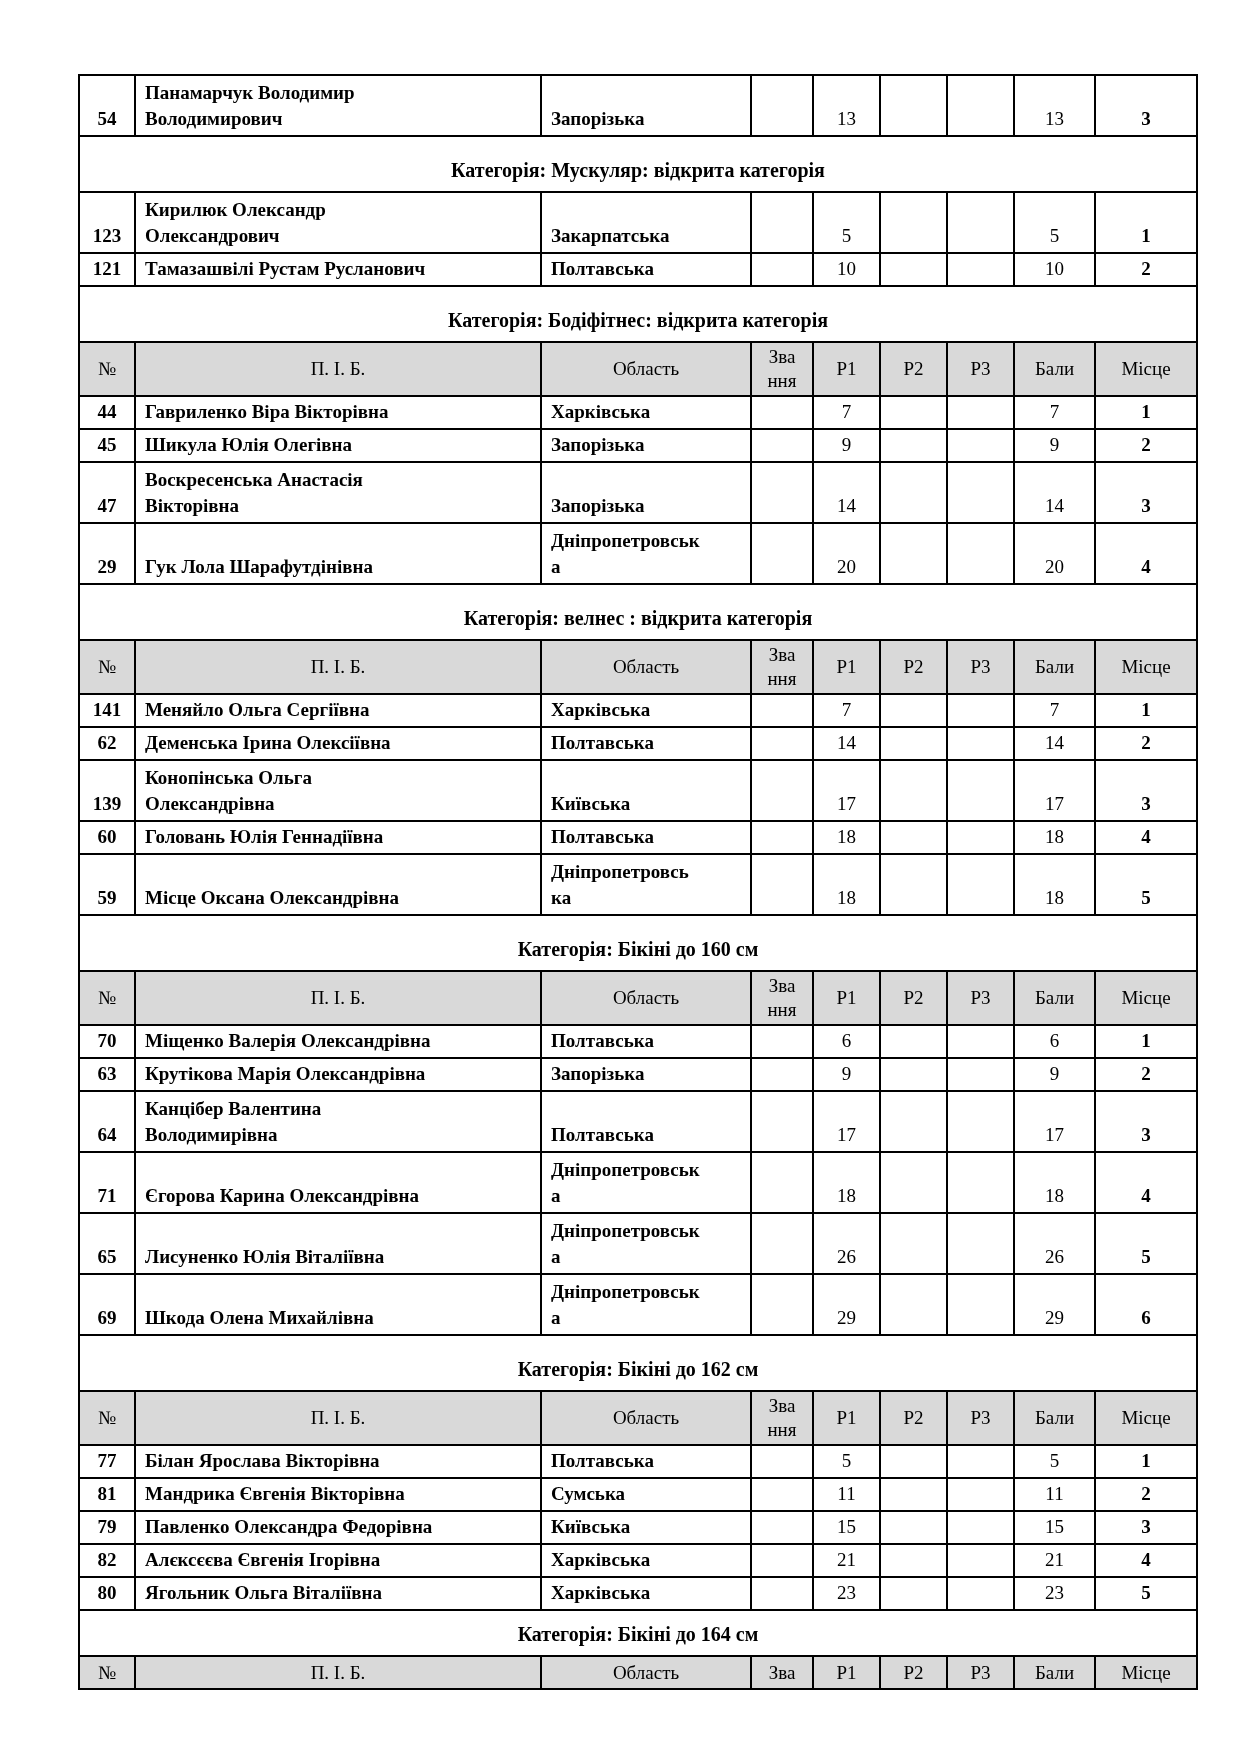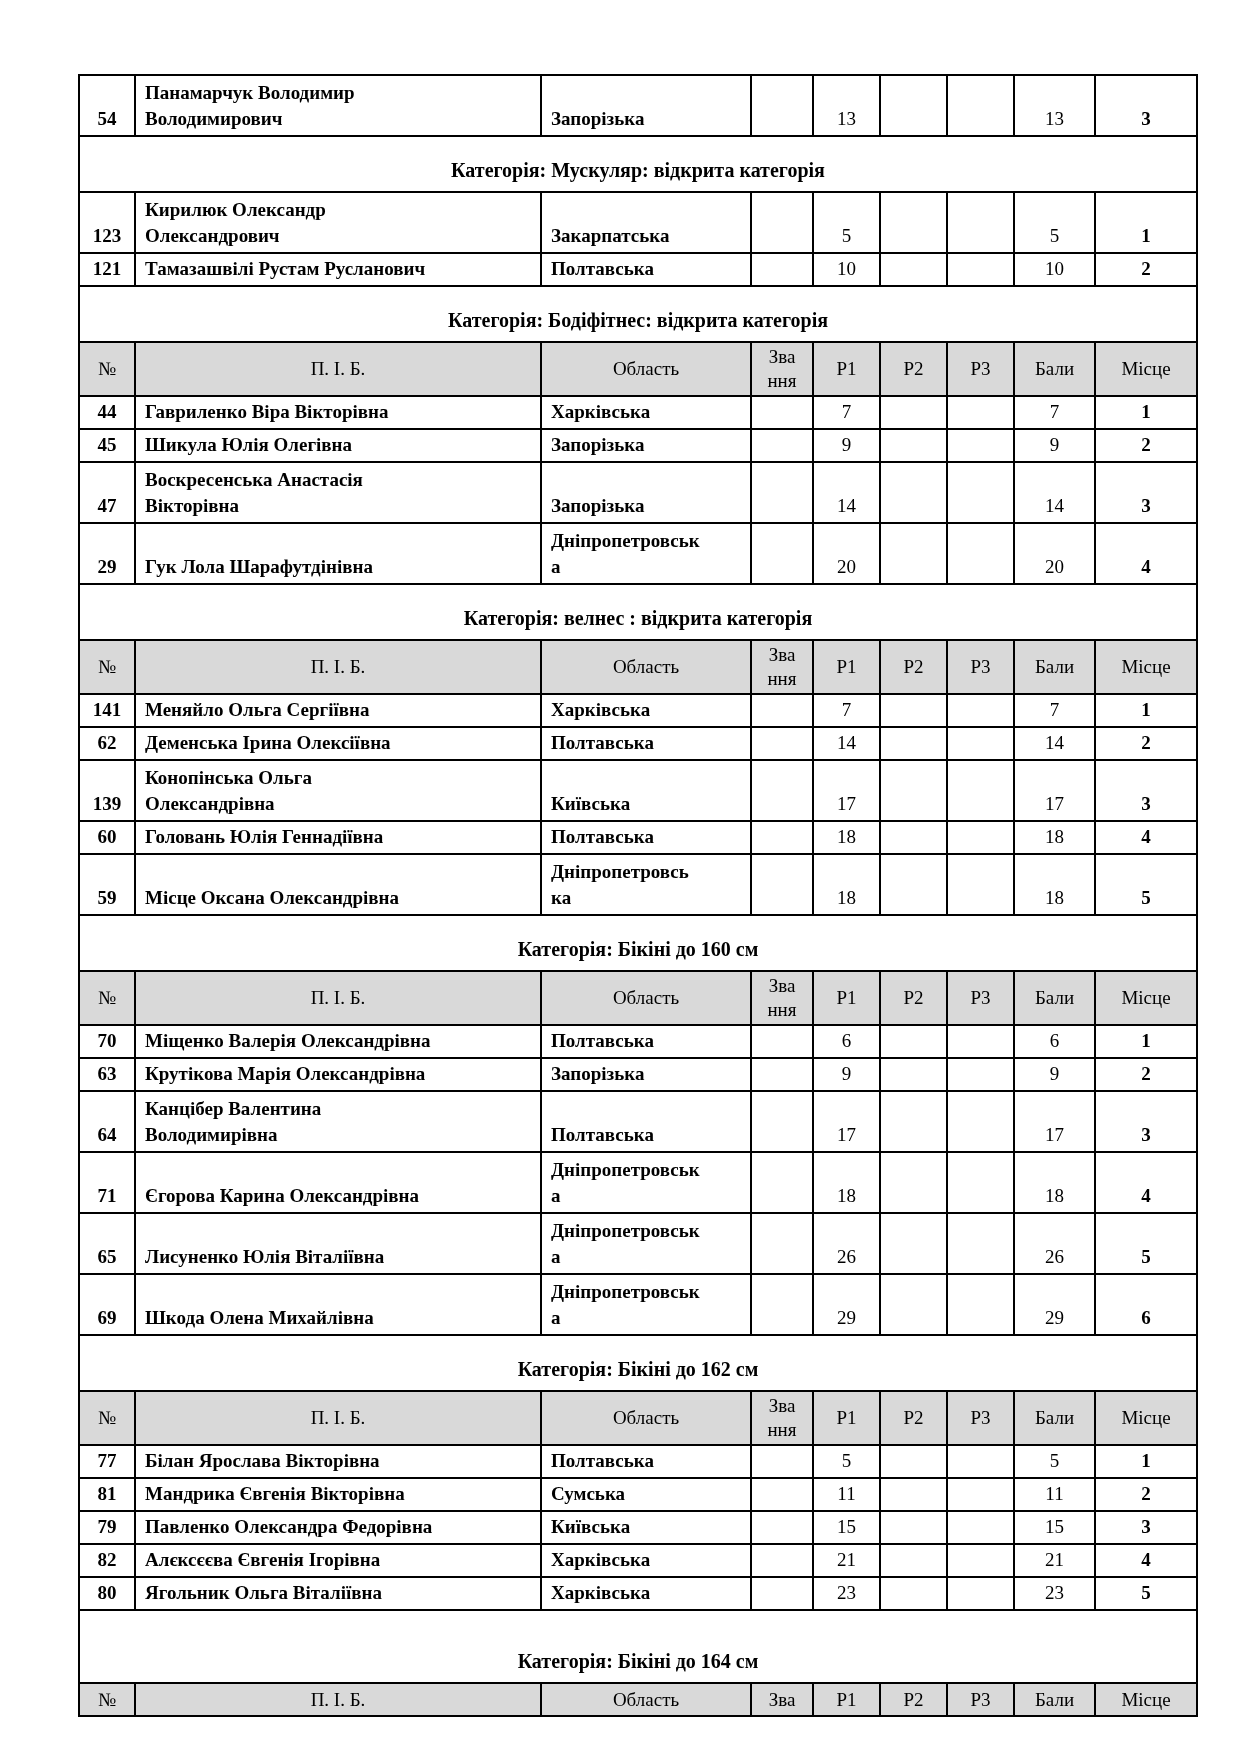--- a/index.html
+++ b/index.html
@@ -383,21 +383,21 @@
           <td class="td col-num center b">80</td>
           <td class="td col-name left pre b">Ягольник Ольга Віталіївна</td>
           <td class="td col-oblast left pre b">Харківська</td>
           <td class="td col-zvannia center"></td>
           <td class="td col-r1 center">23</td>
           <td class="td col-r2 center"></td>
           <td class="td col-r3 center"></td>
           <td class="td col-bali center">23</td>
           <td class="td col-misce center b">5</td>
         </tr>
-        <tr class="sep-row" style="height: 73px;">
+        <tr class="sep-row" style="height: 46px;">
           <td colspan="9" class="sep-cell"><span class="cat-title">Категорія: Бікіні до 164 см</span></td>
         </tr>
         <tr class="head-row" style="height: 33px;">
           <td class="th col-num">№</td>
           <td class="th col-name">П. І. Б.</td>
           <td class="th col-oblast">Область</td>
           <td class="th col-zvannia pre">Зва</td>
           <td class="th col-r1">Р1</td>
           <td class="th col-r2">Р2</td>
           <td class="th col-r3">Р3</td>

